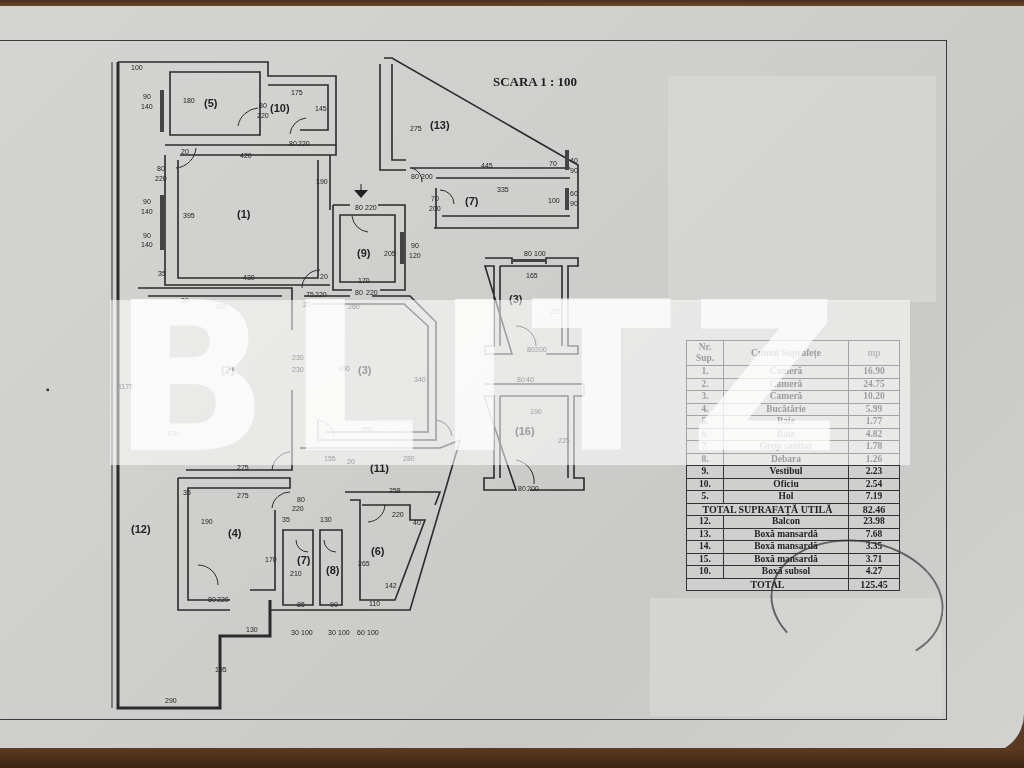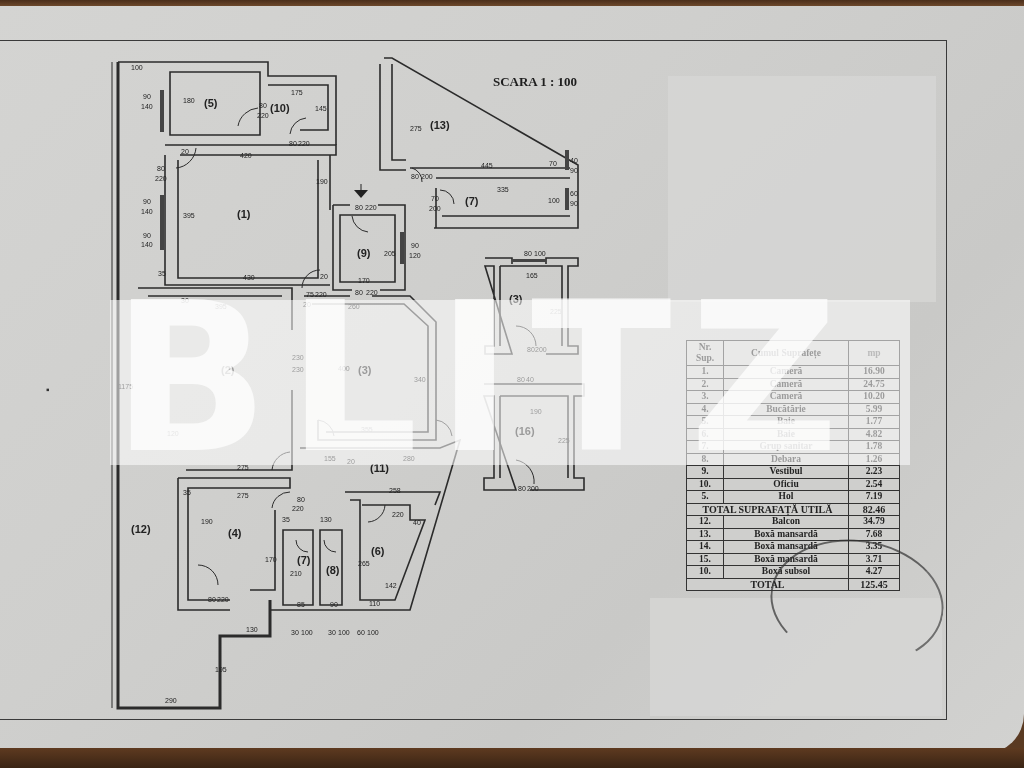--- a/index.html
+++ b/index.html
@@ -329,21 +329,21 @@
         <td class="">Hol</td>
         <td class="val">7.19</td>
       </tr>
       <tr class="total">
         <td colspan="2">TOTAL SUPRAFAȚĂ UTILĂ</td>
         <td class="val">82.46</td>
       </tr>
       <tr>
         <td class="nr">12.</td>
         <td class="">Balcon</td>
-        <td class="val">34.79</td>
+        <td class="val">23.98</td>
       </tr>
       <tr>
         <td class="nr">13.</td>
         <td class="">Boxă mansardă</td>
         <td class="val">7.68</td>
       </tr>
       <tr>
         <td class="nr">14.</td>
         <td class="">Boxă mansardă</td>
         <td class="val">3.35</td>

